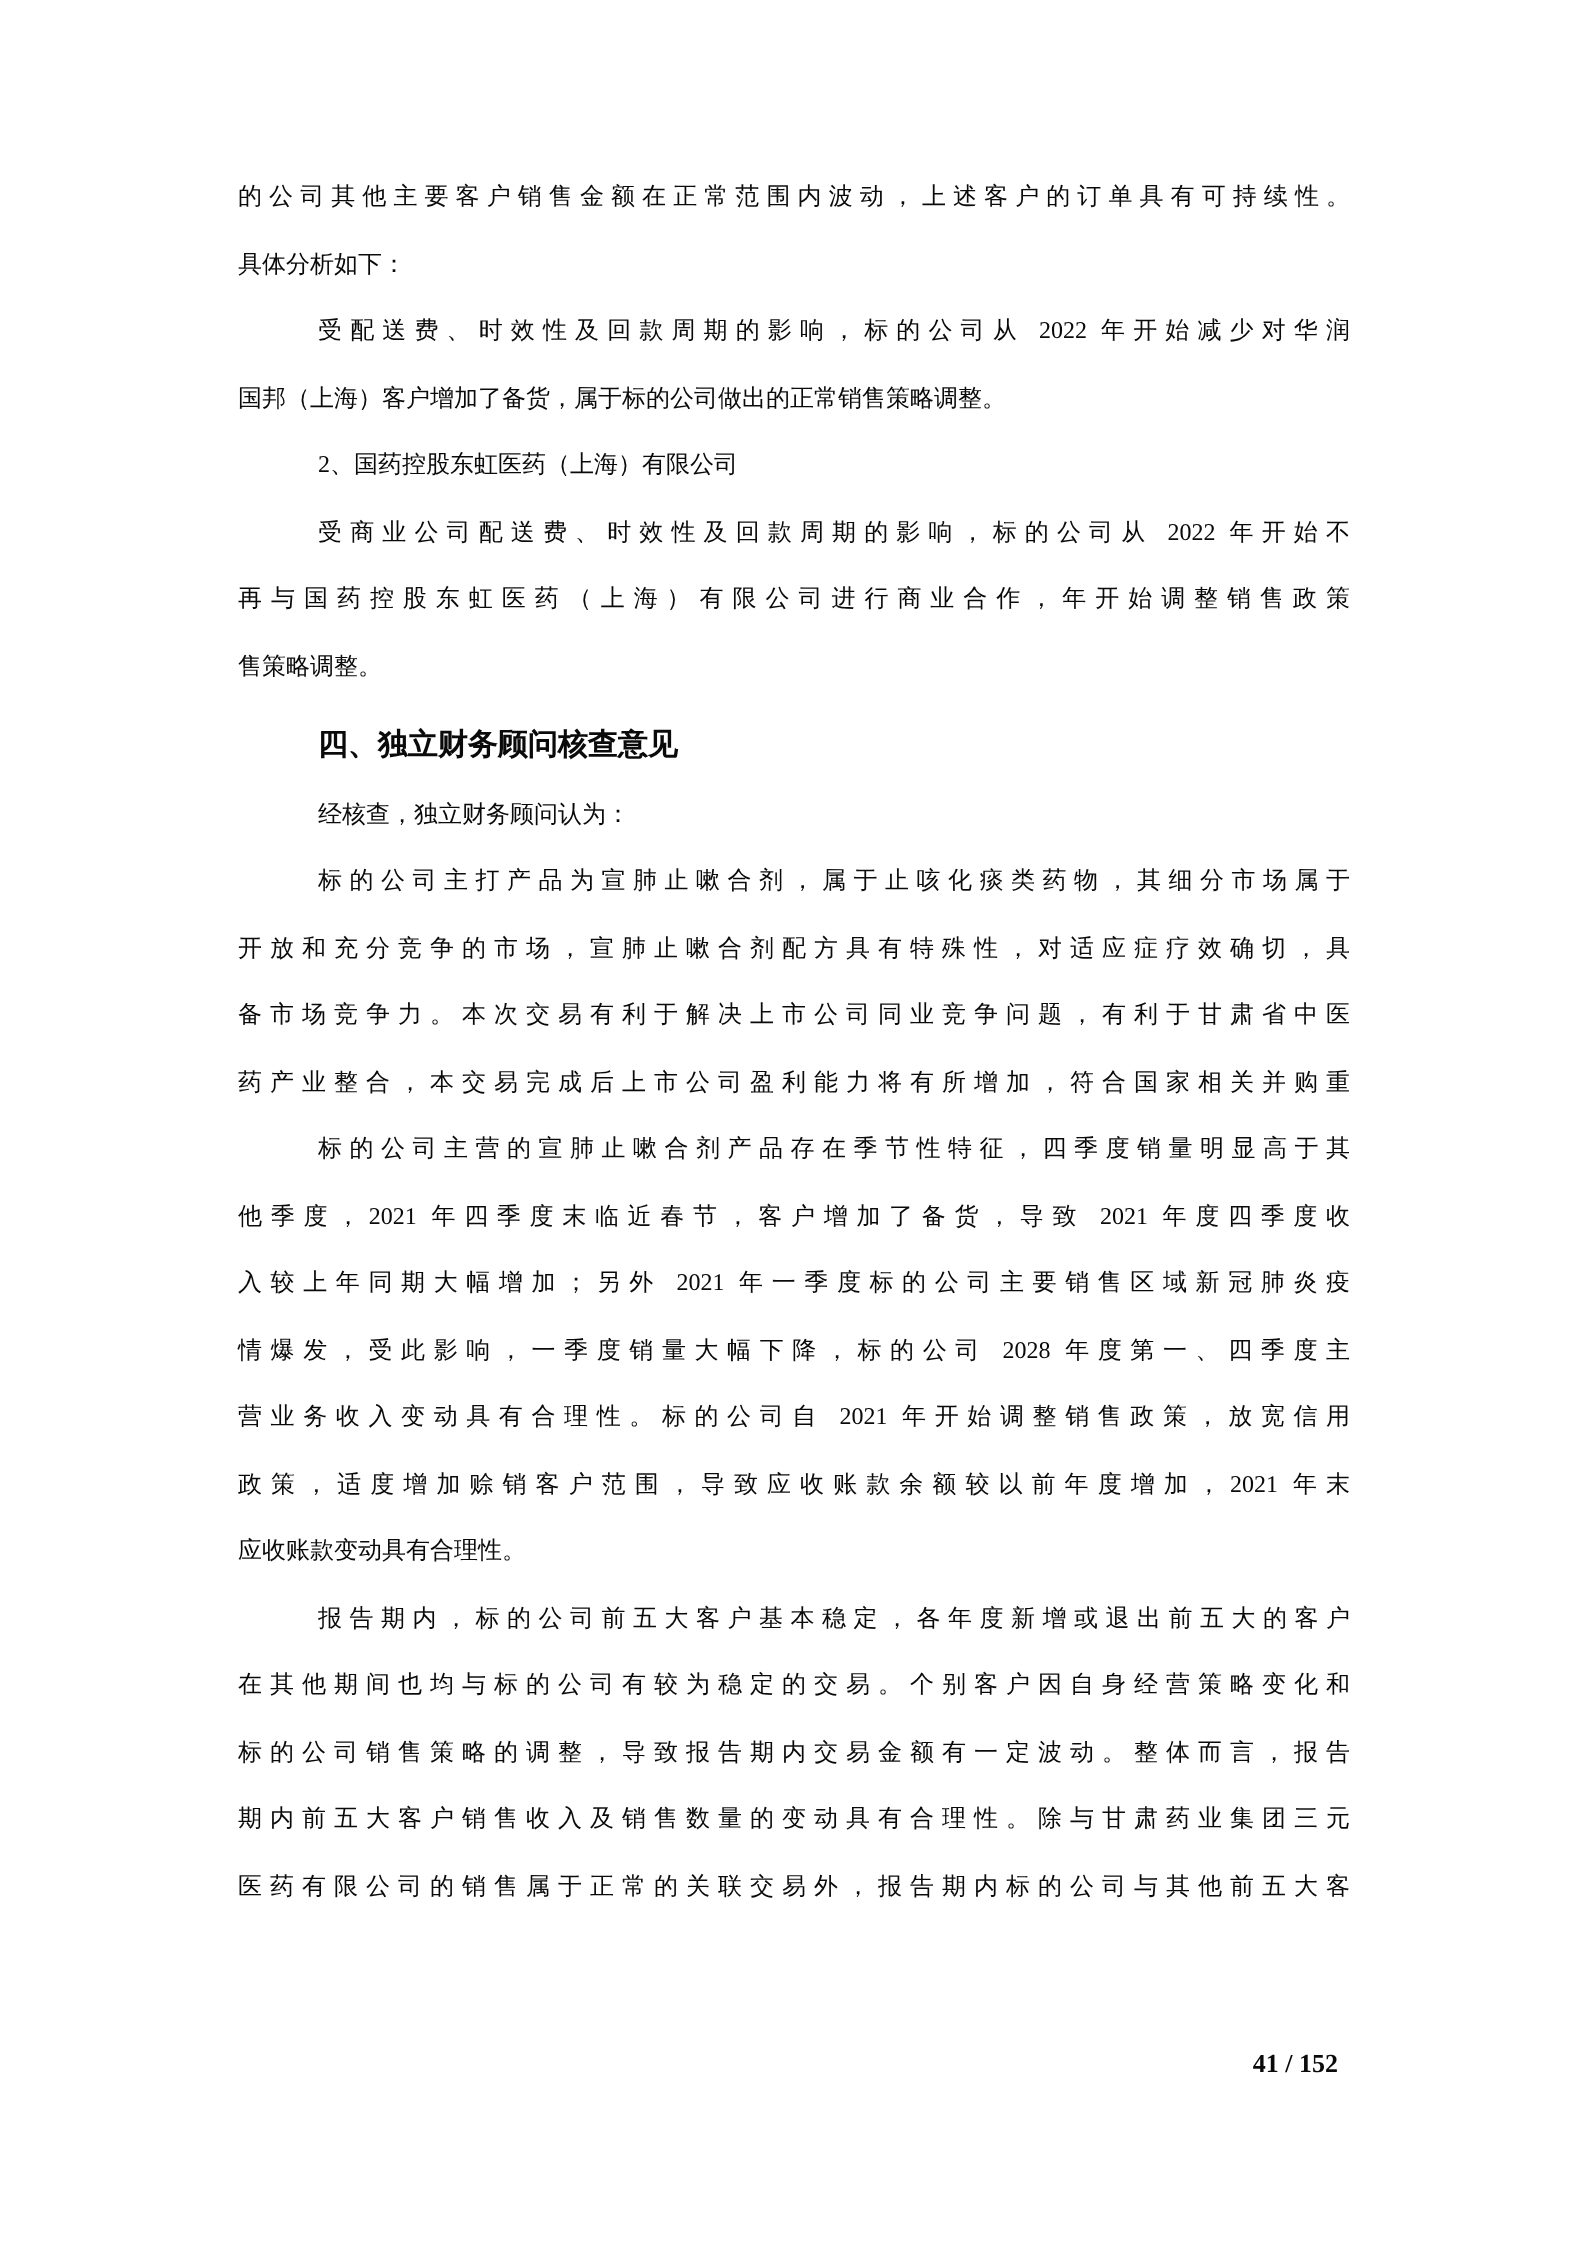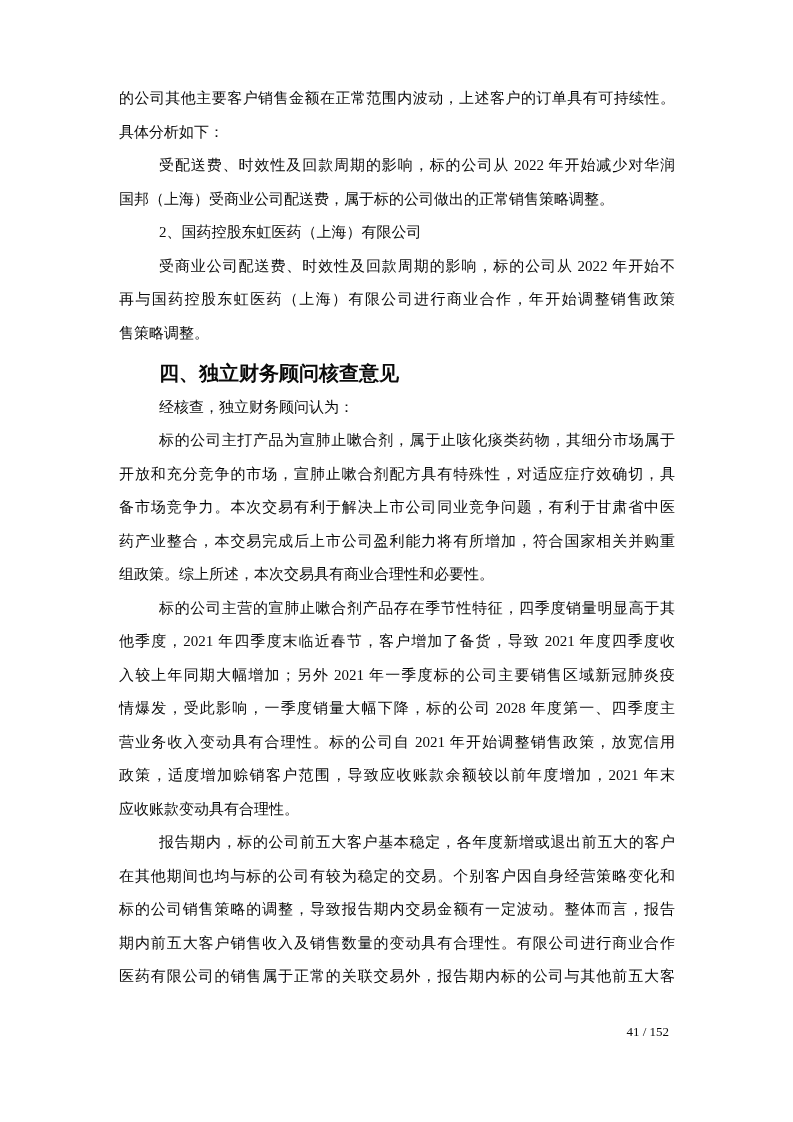--- a/index.html
+++ b/index.html
@@ -18,93 +18,92 @@
   }
   .content {
     position: absolute;
     left: 119px;
     top: 82px;
     width: 556px;
   }
   .block { margin: 0; }
   .block.heading { margin-top: 7px; }
   .line {
-    font-size: 15px;
+    font-size: 12px;
     line-height: 33.5px;
     height: 33.5px;
     text-align: left;
     white-space: pre-wrap;
   }
   .line.fill {
     text-align: justify;
     text-align-last: justify;
   }
   .line.indent { text-indent: 40px; }
   .block.heading .line {
     font-weight: bold;
-    font-size: 20px;
+    font-size: 15px;
   }
   .page-footer {
     position: absolute;
     left: 119px;
     top: 1023px;
     width: 550px;
     text-align: right;
     font-size: 13px;
-    font-weight: normal;
+    font-weight: bold;
     line-height: 18px;
   }
 </style>
 </head>
 <body>
 
 <div class="page">
   <main class="content" id="content">
       <section class="block">
         <div class="line fill">的公司其他主要客户销售金额在正常范围内波动，上述客户的订单具有可持续性。</div>
         <div class="line">具体分析如下：</div>
       </section>
       <section class="block">
         <div class="line indent fill">受配送费、时效性及回款周期的影响，标的公司从 2022 年开始减少对华润</div>
-        <div class="line">国邦（上海）受商业公司配送费，属于标的公司做出的正常销售策略调整。</div>
+        <div class="line">国邦（上海）客户增加了备货，属于标的公司做出的正常销售策略调整。</div>
       </section>
       <section class="block">
         <div class="line indent">2、国药控股东虹医药（上海）有限公司</div>
       </section>
       <section class="block">
         <div class="line indent fill">受商业公司配送费、时效性及回款周期的影响，标的公司从 2022 年开始不</div>
         <div class="line fill">再与国药控股东虹医药（上海）有限公司进行商业合作，年开始调整销售政策</div>
         <div class="line">售策略调整。</div>
       </section>
       <section class="block heading">
         <div class="line indent">四、独立财务顾问核查意见</div>
       </section>
       <section class="block">
         <div class="line indent">经核查，独立财务顾问认为：</div>
       </section>
       <section class="block">
         <div class="line indent fill">标的公司主打产品为宣肺止嗽合剂，属于止咳化痰类药物，其细分市场属于</div>
         <div class="line fill">开放和充分竞争的市场，宣肺止嗽合剂配方具有特殊性，对适应症疗效确切，具</div>
         <div class="line fill">备市场竞争力。本次交易有利于解决上市公司同业竞争问题，有利于甘肃省中医</div>
         <div class="line fill">药产业整合，本交易完成后上市公司盈利能力将有所增加，符合国家相关并购重</div>
-        <div class="line">组政策。综上所述，本次交易具有商业合理性和必要性。</div>
       </section>
       <section class="block">
         <div class="line indent fill">标的公司主营的宣肺止嗽合剂产品存在季节性特征，四季度销量明显高于其</div>
         <div class="line fill">他季度，2021 年四季度末临近春节，客户增加了备货，导致 2021 年度四季度收</div>
         <div class="line fill">入较上年同期大幅增加；另外 2021 年一季度标的公司主要销售区域新冠肺炎疫</div>
         <div class="line fill">情爆发，受此影响，一季度销量大幅下降，标的公司 2028 年度第一、四季度主</div>
         <div class="line fill">营业务收入变动具有合理性。标的公司自 2021 年开始调整销售政策，放宽信用</div>
         <div class="line fill">政策，适度增加赊销客户范围，导致应收账款余额较以前年度增加，2021 年末</div>
         <div class="line">应收账款变动具有合理性。</div>
       </section>
       <section class="block">
         <div class="line indent fill">报告期内，标的公司前五大客户基本稳定，各年度新增或退出前五大的客户</div>
         <div class="line fill">在其他期间也均与标的公司有较为稳定的交易。个别客户因自身经营策略变化和</div>
         <div class="line fill">标的公司销售策略的调整，导致报告期内交易金额有一定波动。整体而言，报告</div>
-        <div class="line fill">期内前五大客户销售收入及销售数量的变动具有合理性。有限公司进行商业合作</div>
+        <div class="line fill">期内前五大客户销售收入及销售数量的变动具有合理性。除与甘肃药业集团三元</div>
         <div class="line fill">医药有限公司的销售属于正常的关联交易外，报告期内标的公司与其他前五大客</div>
       </section>
     </main>
   <footer class="page-footer">
     <span>41 / 152</span>
   </footer>
 </div>
 
 </body></html>

